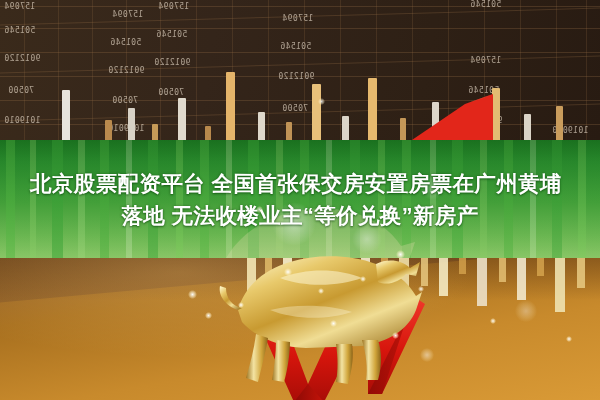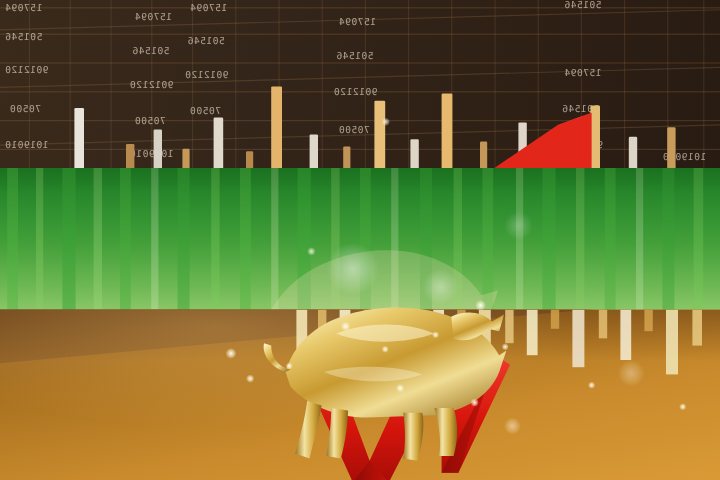--- a/index.html
+++ b/index.html
@@ -197,20 +197,24 @@
       <path d="M12,96 C22,66 44,44 74,34 C96,26 122,24 146,30 C168,36 186,48 196,64
                L210,60 L204,78 C194,100 172,116 146,120 L40,120 Z" fill="#f2e6b8"></path>
     </svg>
 
     <div class="glow" style="left:272px;top:62px;width:44px;height:44px;"></div>
     <div class="glow" style="left:352px;top:84px;width:30px;height:30px;opacity:.8;"></div>
     <div class="glow" style="left:420px;top:36px;width:24px;height:24px;opacity:.6;"></div>
   </div>
   <div class="band-veil"></div>
 
+  <div class="headline">
+    <div class="hl-line l1">北京股票配资平台 全国首张保交房安置房票在广州黄埔</div>
+    <div class="hl-line l2">落地 无法收楼业主“等价兑换”新房产</div>
+  </div>
 
   <div class="floor">
     <div class="floor-edge"></div>
     <div class="floor-sheen"></div>
   </div>
 
   <div class="bars-strip">
     <div class="sbar" style="left:2px;width:9px;height:34px;background:#f3e6b4;opacity:.9;"></div>
     <div class="sbar" style="left:20px;width:7px;height:22px;background:#e2bc6a;opacity:.85;"></div>
     <div class="sbar" style="left:38px;width:9px;height:40px;background:#f7efcb;opacity:.9;"></div>

